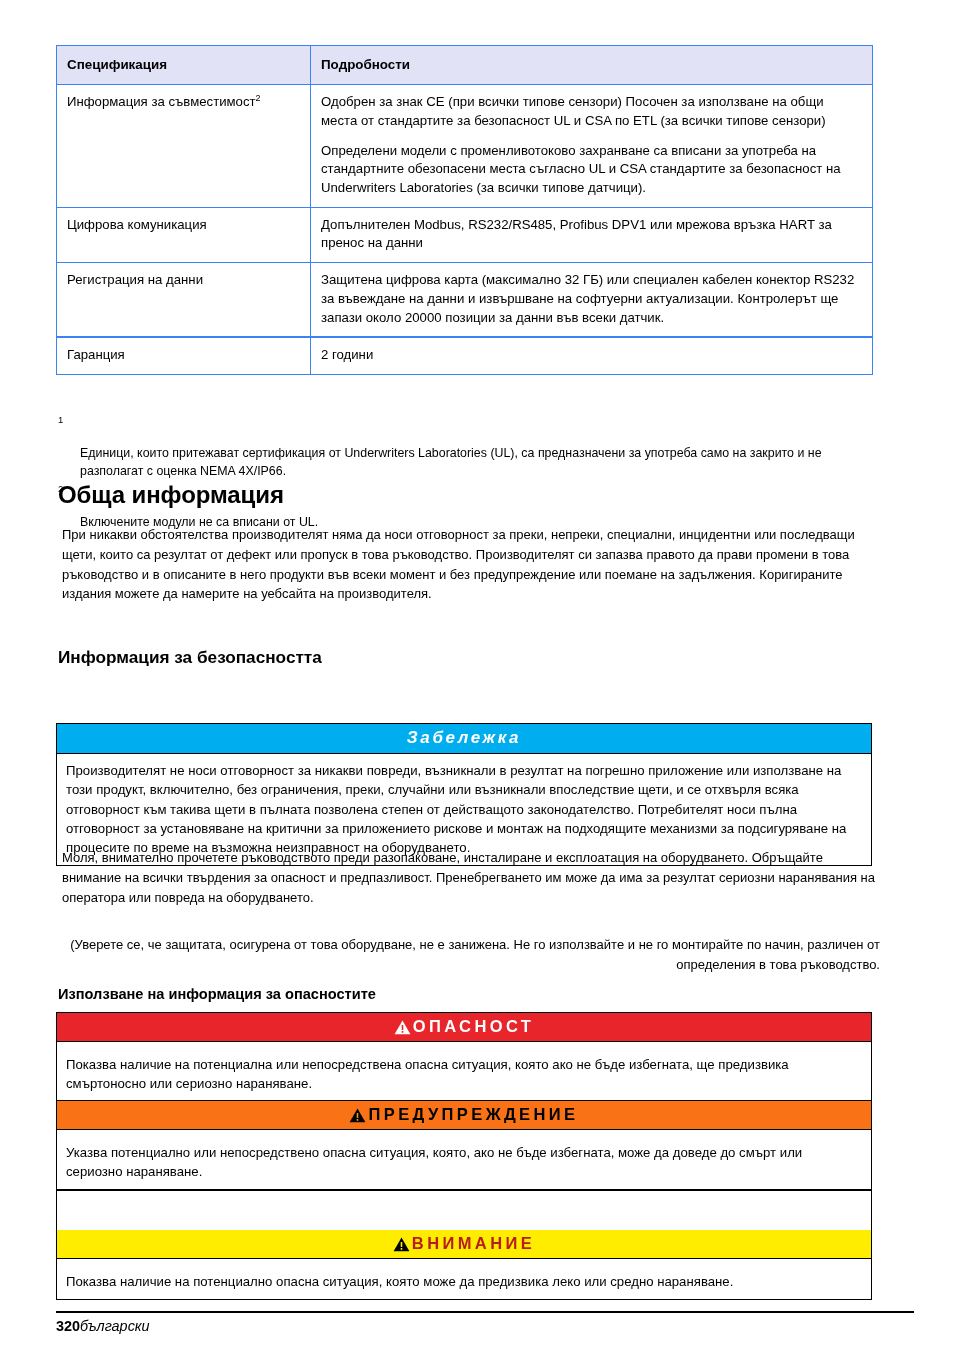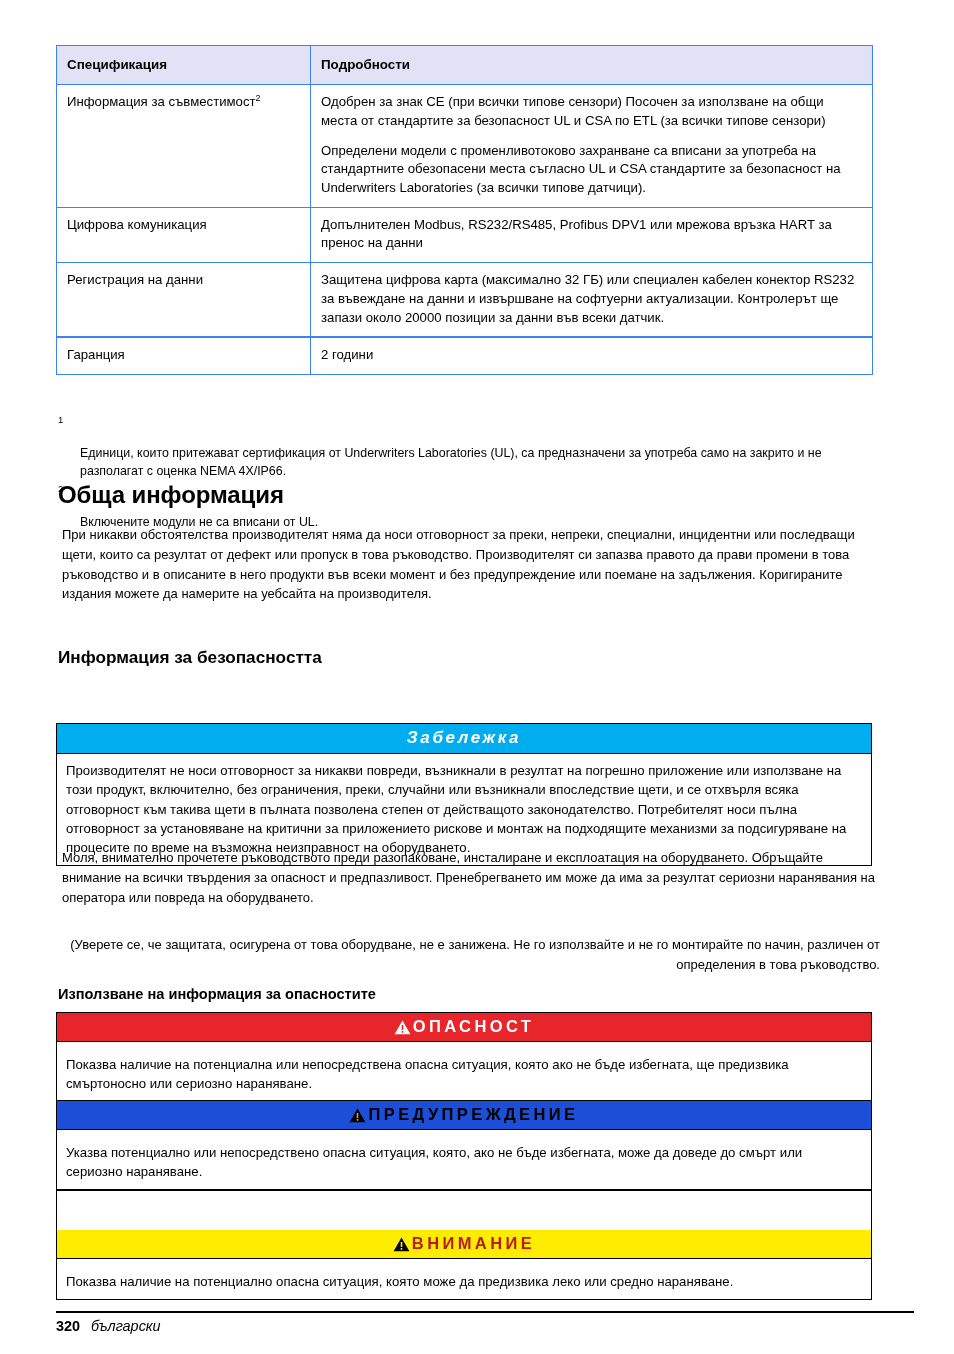--- a/index.html
+++ b/index.html
@@ -193,21 +193,20 @@
     height: 2px;
     background: #000000;
   }
   .footer {
     position: absolute;
     left: 56px;
     top: 1318px;
     font-size: 14.4px;
     display: flex;
     align-items: baseline;
-    gap: 11px;
   }
   .footer .pg {
     font-weight: bold;
   }
   .footer .lang {
     font-style: italic;
   }
 </style>
 </head>
 <body>
@@ -288,21 +287,21 @@
           <rect x="7.7" y="5.0" width="1.6" height="5.0" fill="#e8252b"></rect>
           <rect x="7.7" y="11.0" width="1.6" height="1.8" fill="#e8252b"></rect>
         </svg>
       </span>
       <span>ОПАСНОСТ</span>
     </div>
     <div class="alert-body">Показва наличие на потенциална или непосредствена опасна ситуация, която ако не бъде избегната, ще предизвика смъртоносно или сериозно нараняване.</div>
   </div>
 
   <div class="alert-box" id="warning-box">
-    <div class="alert-head" style="background: #1d4ed8; color: rgb(0, 0, 0);">
+    <div class="alert-head" style="background: #f97316; color: rgb(0, 0, 0);">
       <span class="tri">
         <svg viewBox="0 0 17 15" width="17" height="15" aria-hidden="true">
           <path d="M8.5 0.6 L16.4 14.3 L0.6 14.3 Z" fill="#000000"></path>
           <rect x="7.7" y="5.0" width="1.6" height="5.0" fill="#f7941e"></rect>
           <rect x="7.7" y="11.0" width="1.6" height="1.8" fill="#f7941e"></rect>
         </svg>
       </span>
       <span>ПРЕДУПРЕЖДЕНИЕ</span>
     </div>
     <div class="alert-body">Указва потенциално или непосредствено опасна ситуация, която, ако не бъде избегната, може да доведе до смърт или сериозно нараняване.</div>

